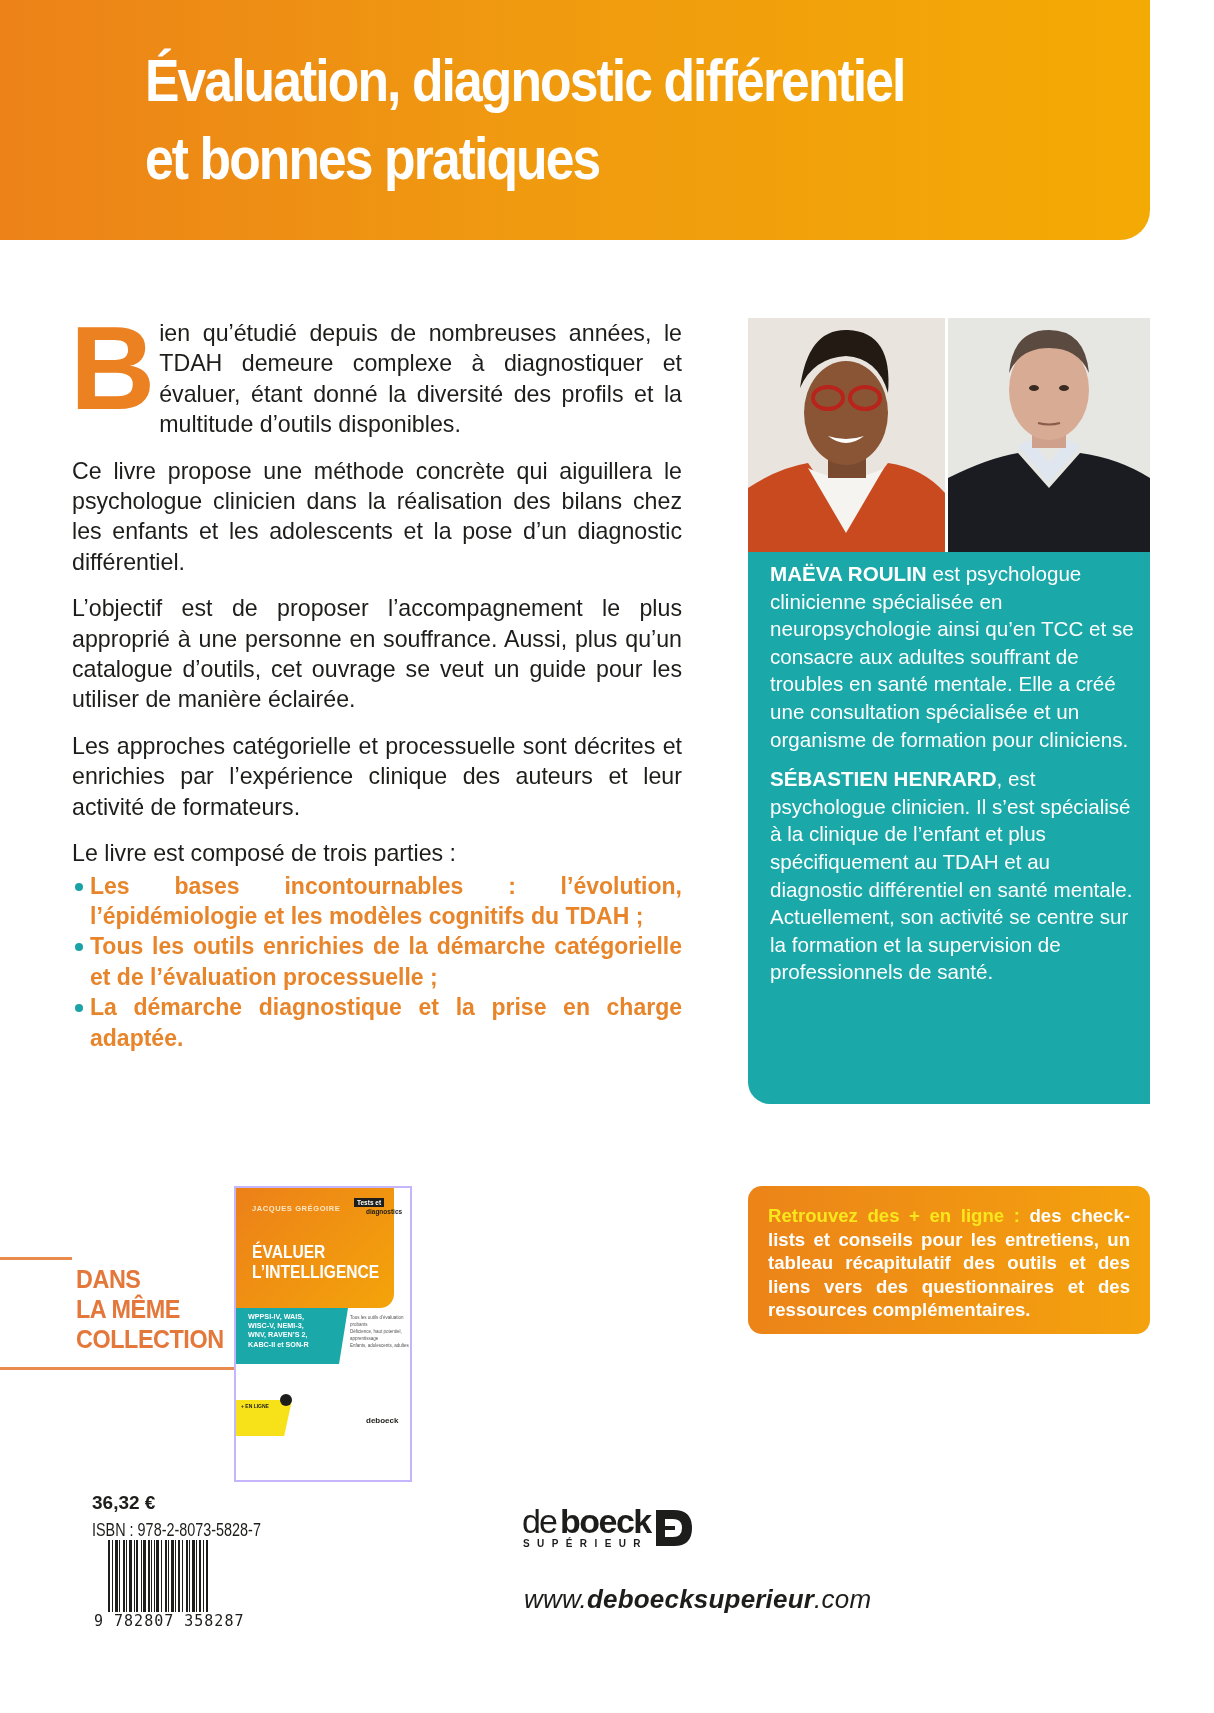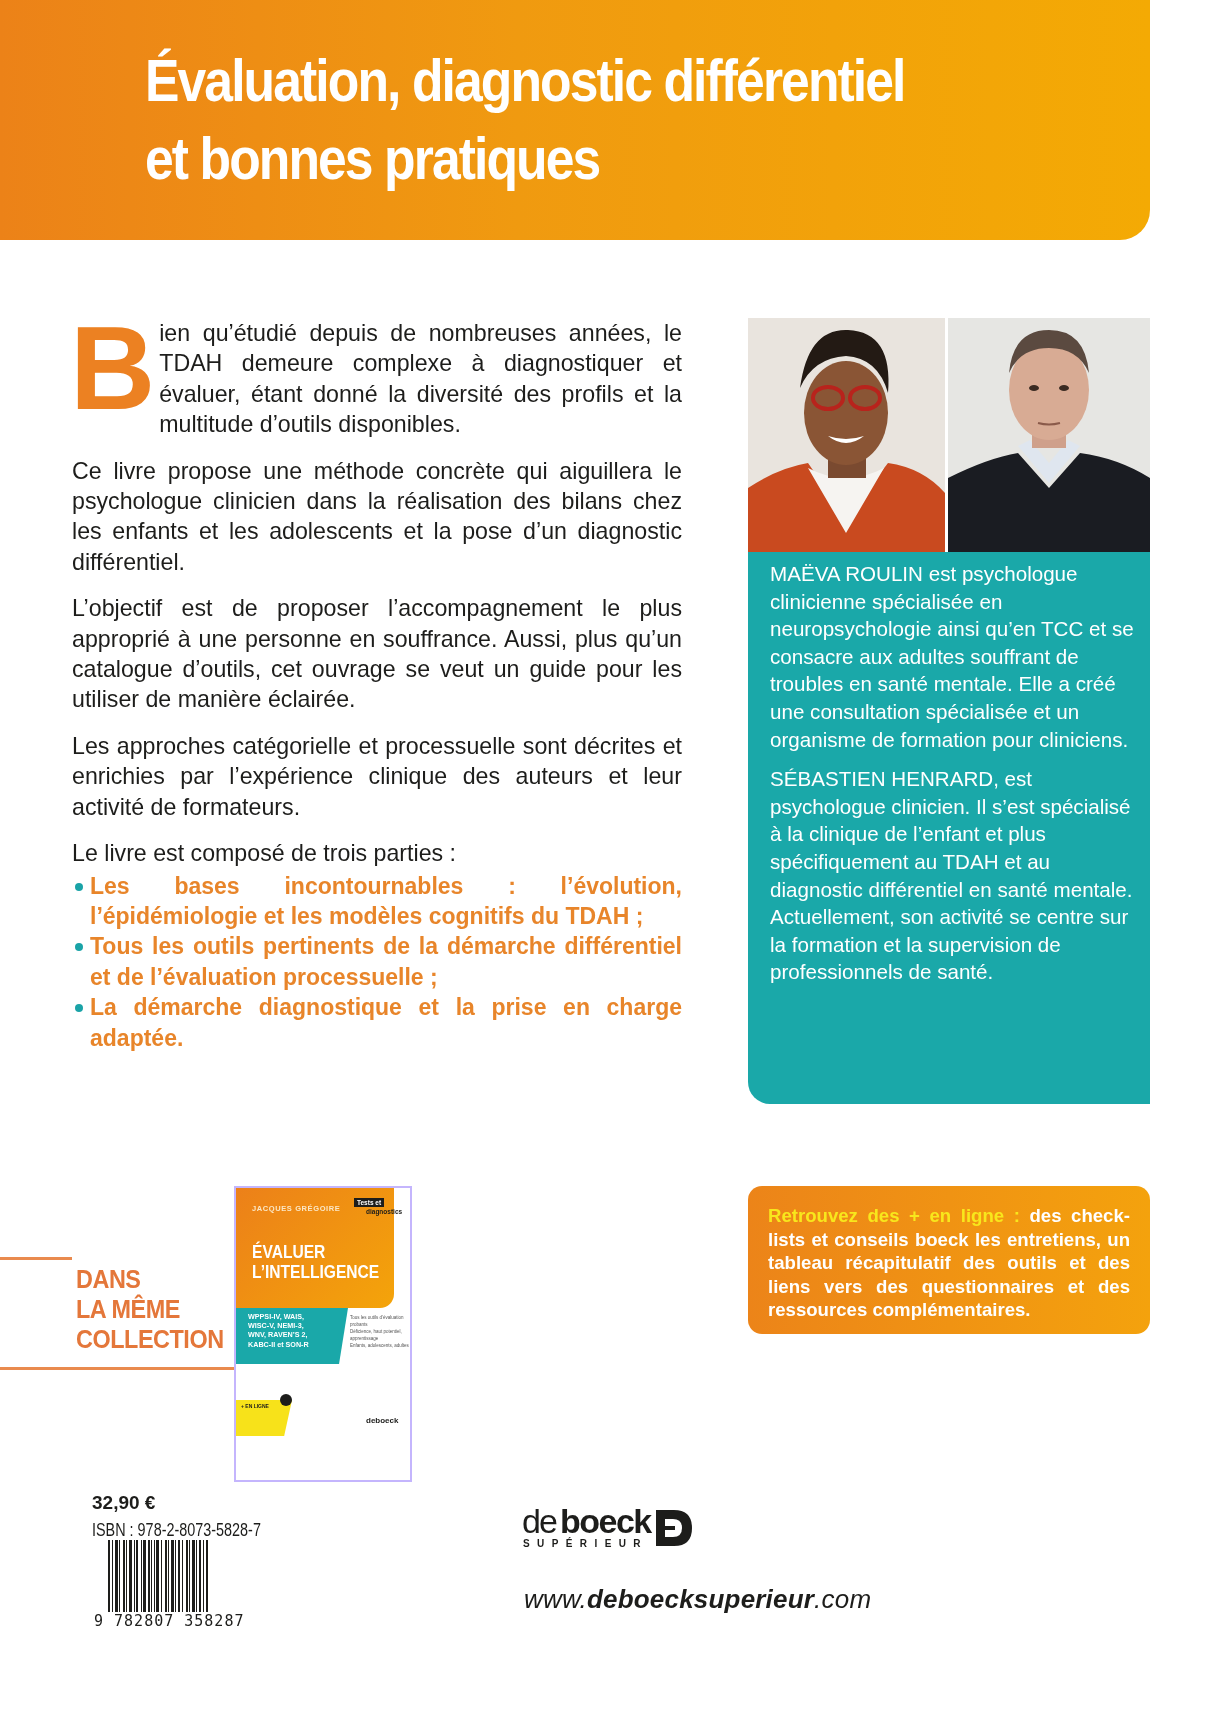--- a/index.html
+++ b/index.html
@@ -38,21 +38,21 @@
   .photos { position:absolute; left:0; top:0; width:402px; height:234px; display:flex; gap:3px; background:#fff; }
   .photo { position:relative; height:234px; overflow:hidden; background:#e8e4df; }
   .photo-1 { width:197px; }
   .photo-2 { width:202px; background:#e6e6e3; }
   .bio-box {
     position:absolute; left:0; top:234px; width:402px; height:552px; background:#1aa8a9;
     border-bottom-left-radius:22px; box-sizing:border-box; padding:8px 10px 0 22px;
     color:#ffffff; font-size:20.6px; line-height:27.6px;
   }
   .bio-box p { margin:0 0 12px 0; }
-  .bio-box b { font-weight:normal; }
+  .bio-box b { font-weight:bold; }
 
   .collection-label {
     position:absolute; left:76px; top:1264px; color:#e4773a; font-weight:bold; font-size:26px; line-height:30px;
     letter-spacing:-0.5px; transform:scaleX(0.9); transform-origin:left top;
   }
   .collection-line-top { position:absolute; left:0; top:1257px; width:72px; height:3px; background:#e98a4e; }
   .collection-line-bottom { position:absolute; left:0; top:1367px; width:234px; height:3px; background:#e98a4e; }
 
   .book-thumb {
     position:absolute; left:234px; top:1186px; width:178px; height:296px; background:#fff;
@@ -112,21 +112,21 @@
 <div class="main-col">
   <p>
     <span class="dropcap">B</span><span>ien qu’étudié depuis de nombreuses années, le TDAH demeure complexe à diagnostiquer et évaluer, étant donné la diversité des profils et la multitude d’outils disponibles.</span>
   </p>
   <p>Ce livre propose une méthode concrète qui aiguillera le psychologue clinicien dans la réalisation des bilans chez les enfants et les adolescents et la pose d’un diagnostic différentiel.</p>
   <p>L’objectif est de proposer l’accompagnement le plus approprié à une personne en souffrance. Aussi, plus qu’un catalogue d’outils, cet ouvrage se veut un guide pour les utiliser de manière éclairée.</p>
   <p>Les approches catégorielle et processuelle sont décrites et enrichies par l’expérience clinique des auteurs et leur activité de formateurs.</p>
   <p class="parts-intro">Le livre est composé de trois parties :</p>
   <ul class="parts-list">
     <li><span class="bullet"></span><span>Les bases incontournables : l’évolution, l’épidémiologie et les modèles cognitifs du TDAH ;</span></li>
-    <li><span class="bullet"></span><span>Tous les outils pertinents de la démarche différentiel et de l’évaluation processuelle ;</span></li>
+    <li><span class="bullet"></span><span>Tous les outils enrichies de la démarche catégorielle et de l’évaluation processuelle ;</span></li>
     <li><span class="bullet"></span><span>La démarche diagnostique et la prise en charge adaptée.</span></li>
   </ul>
 </div>
 
 <div class="authors-card">
   <div class="photos">
     <div class="photo photo-1" aria-label="Portrait of Maëva Roulin">
       <svg width="197" height="234" viewBox="0 0 197 234">
         <rect width="197" height="234" fill="#e9e4de"></rect>
         <path d="M0 234 L0 170 Q30 150 60 145 L98 200 L140 145 Q175 150 197 175 L197 234 Z" fill="#c94a1f"></path>
@@ -188,24 +188,24 @@
     <div>Déficience, haut potentiel, apprentissage</div>
     <div>Enfants, adolescents, adultes</div>
   </div>
   <div class="bt-yellow"></div>
   <div class="bt-enligne">+ EN LIGNE</div>
   <div class="bt-circle"></div>
   <div class="bt-logo">deboeck</div>
 </div>
 
 <div class="online-box">
-  <span class="hl">Retrouvez des + en ligne :</span><span> des check-lists et conseils boeck les entretiens, un tableau récapitulatif des outils et des liens vers des questionnaires et des ressources complémentaires.</span>
-</div>
-
-<div class="price">32,90 €</div>
+  <span class="hl">Retrouvez des + en ligne :</span><span> des check-lists et conseils pour les entretiens, un tableau récapitulatif des outils et des liens vers des questionnaires et des ressources complémentaires.</span>
+</div>
+
+<div class="price">36,32 €</div>
 <div class="isbn">ISBN : 978-2-8073-5828-7</div>
 <div class="barcode">
   <div class="barcode-bars">
     <i style="width:2px;margin-right:2px"></i>
       <i style="width:1px;margin-right:2px"></i>
       <i style="width:3px;margin-right:1px"></i>
       <i style="width:1px;margin-right:3px"></i>
       <i style="width:2px;margin-right:1px"></i>
       <i style="width:1px;margin-right:2px"></i>
       <i style="width:3px;margin-right:2px"></i>

